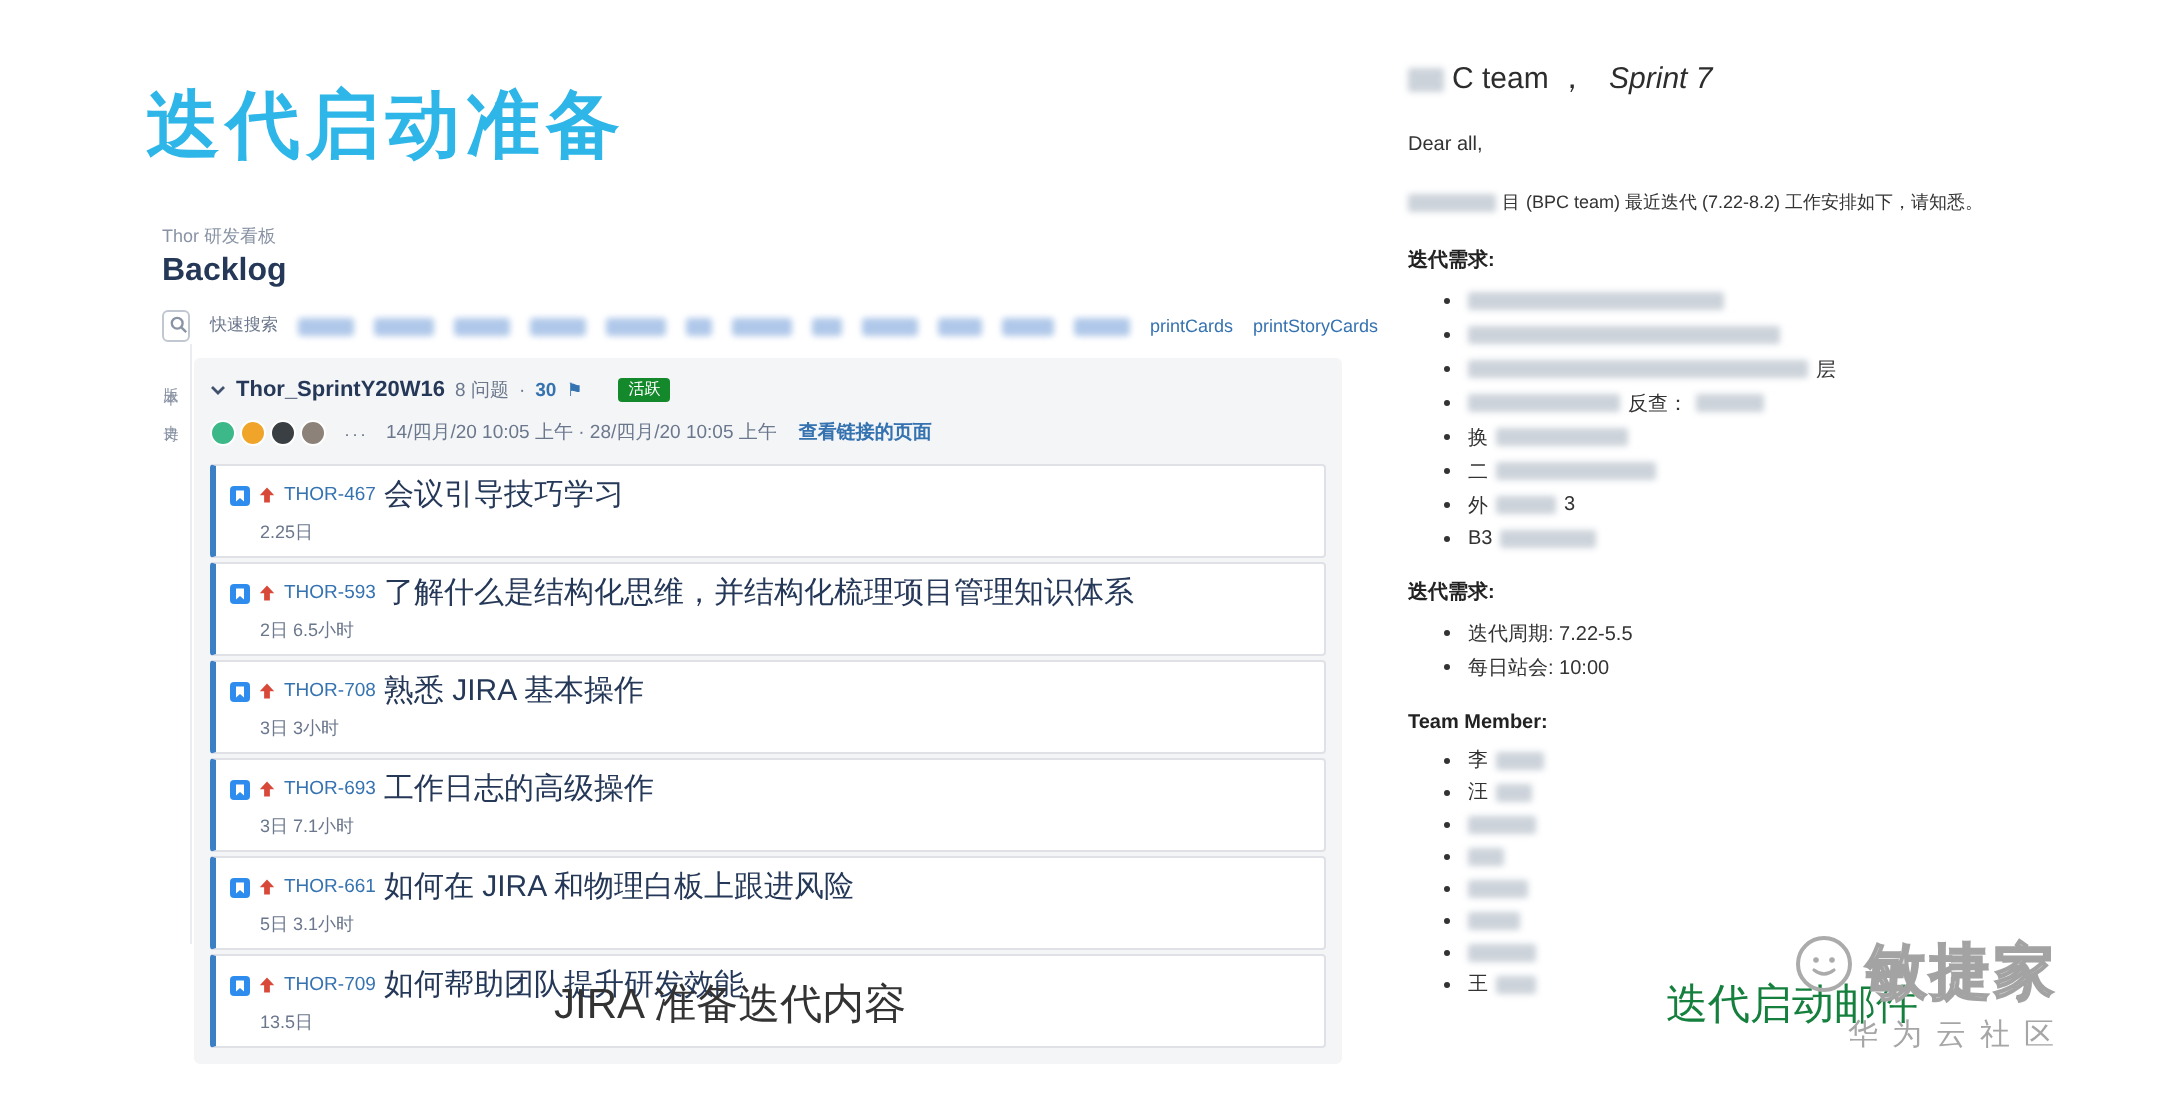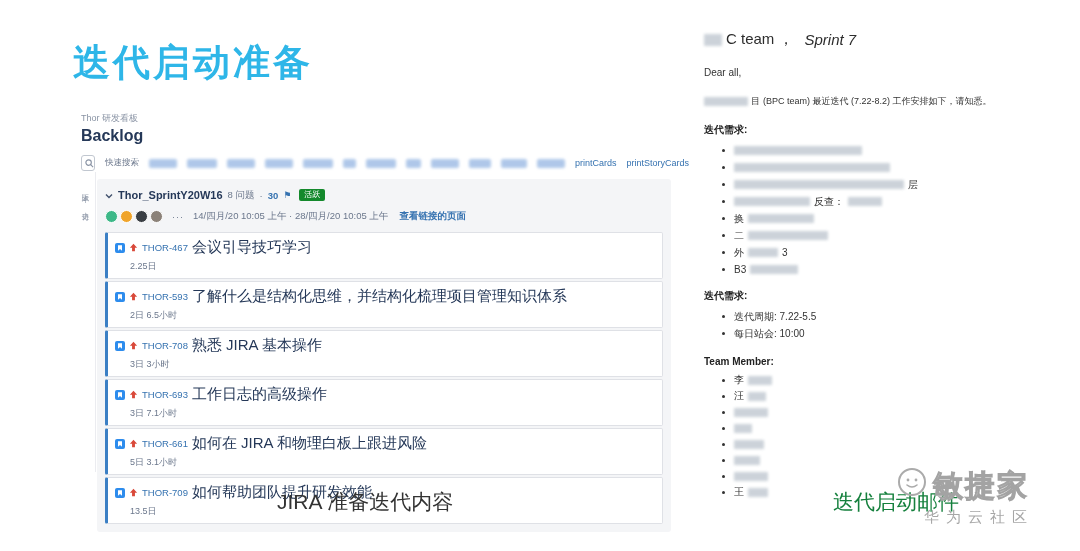--- a/index.html
+++ b/index.html
@@ -29,21 +29,21 @@
   .rail-label { writing-mode:vertical-rl; font-size:7.5px; color:#8993a4; letter-spacing:1px; }
 
   .sprint { margin-left:22px; margin-top:6px; background:#f4f5f7; border-radius:3px;
             padding:7px 8px 8px; }
   .sprint-h1 { display:flex; align-items:center; gap:5px; }
   .sprint-name { font-size:11px; font-weight:700; color:#253858; }
   .sprint-meta, .dot { font-size:9.5px; color:#6b778c; }
   .points { font-size:9.5px; color:#3572b0; font-weight:600; }
   .flag { font-size:9px; color:#3572b0; line-height:1; }
   .badge { background:#14892c; color:#fff; font-size:8px; padding:2px 5px; border-radius:2px;
-           margin-left:3px; line-height:1; }
+           margin-left:13px; line-height:1; }
   .sprint-h2 { display:flex; align-items:center; gap:5px; margin-top:6px; }
   .avatars { display:flex; gap:2px; }
   .avatar { width:13px; height:13px; border-radius:50%; border:1px solid #fff; }
   .more { color:#6b778c; font-size:9px; letter-spacing:1px; margin:0 4px; }
   .dates { font-size:9.5px; color:#6b778c; white-space:nowrap; }
   .linked { font-size:9.5px; color:#3572b0; font-weight:600; margin-left:6px; text-decoration:none; white-space:nowrap; }
 
   .cards { margin-top:9px; display:flex; flex-direction:column; gap:2px; }
   .card { background:#fff; border:1px solid #dfe1e6; border-left:3px solid #3b7fc4;
           border-radius:2px; padding:5px 8px 5px 7px; }

